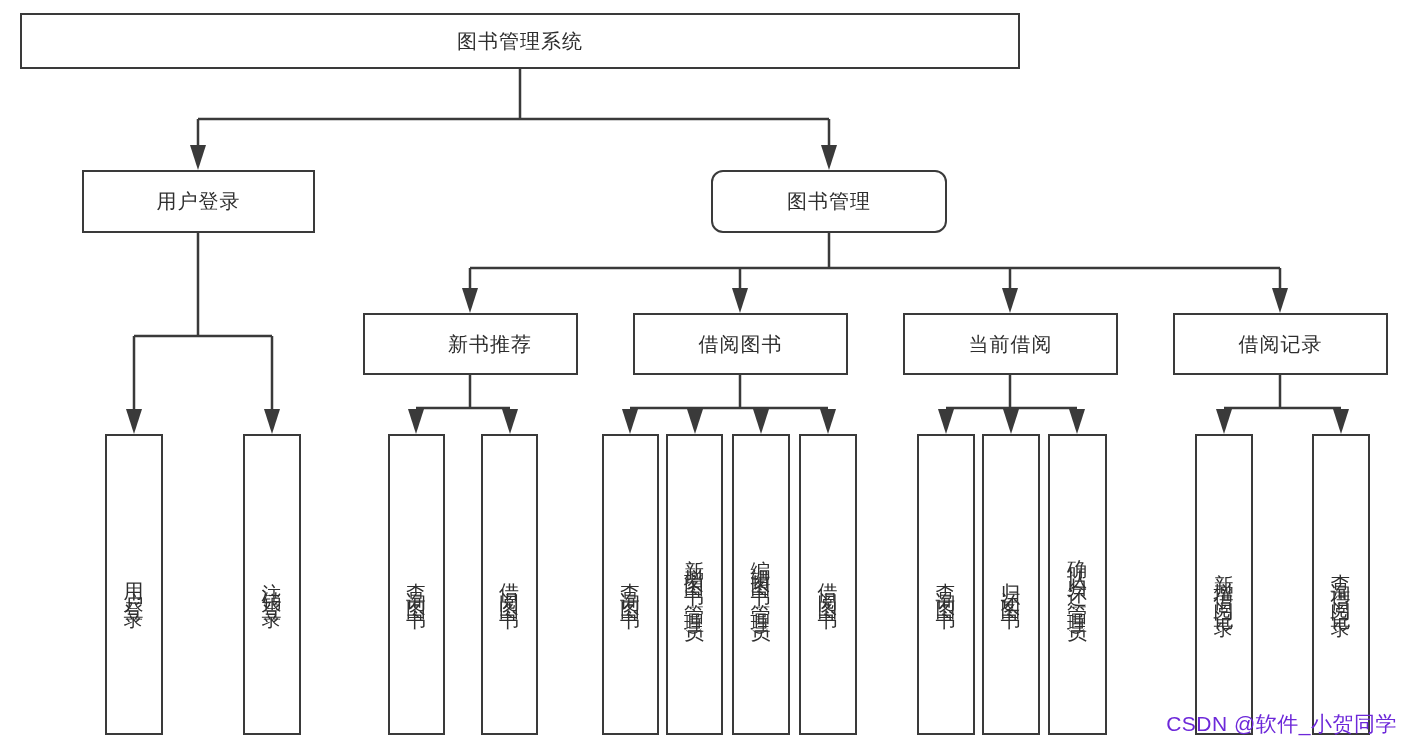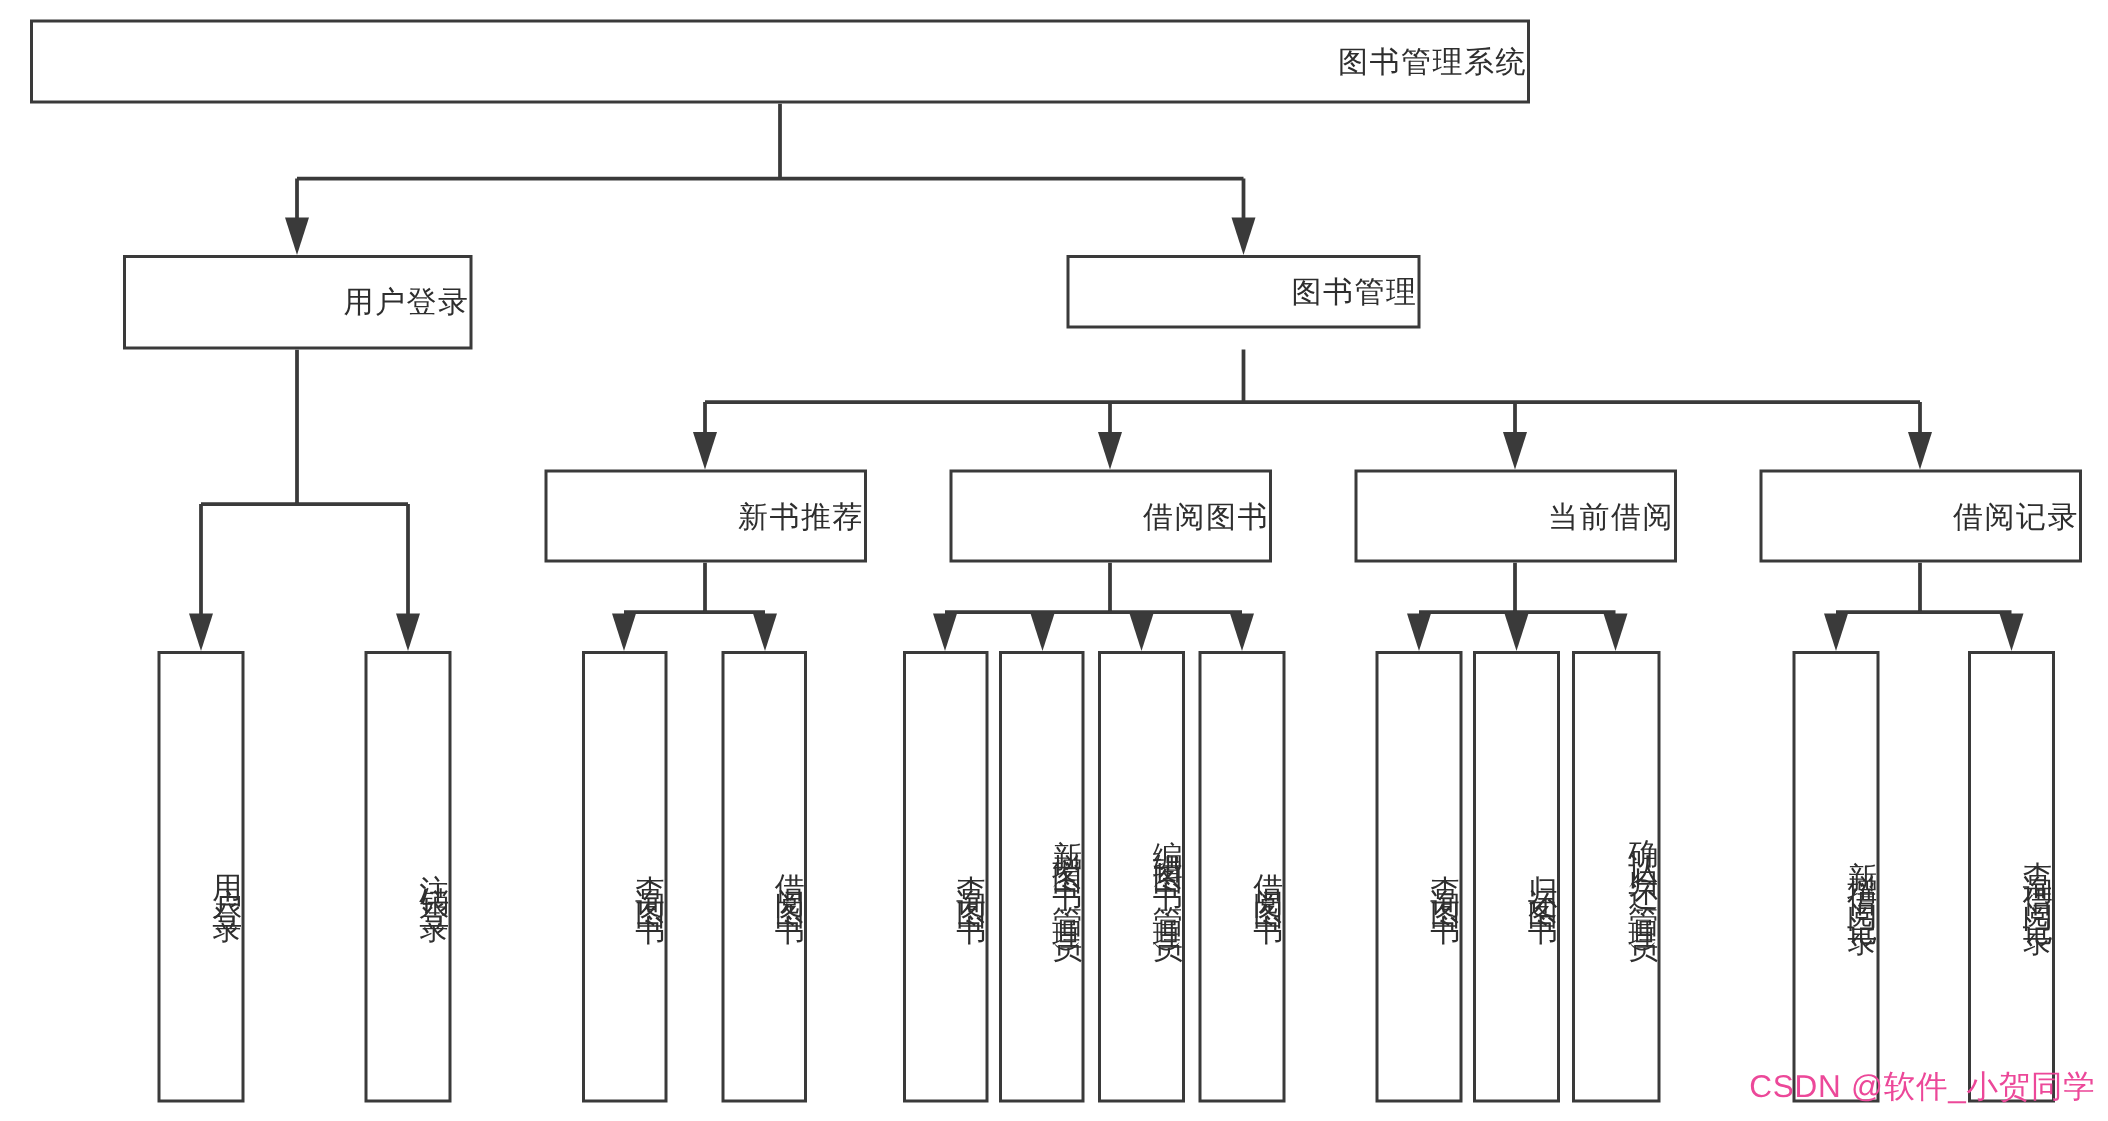--- a/index.html
+++ b/index.html
@@ -18,38 +18,38 @@
     width: 1405px; height: 747px;
     z-index: 1;
   }
   .node {
     position: absolute;
     background: #ffffff;
     border: 2.5px solid #3a3a3a;
     box-sizing: border-box;
     display: flex;
     align-items: center;
-    justify-content: flex-end;
+    justify-content: center;
     z-index: 2;
   }
   .hbox { font-size: 20px; letter-spacing: 1px; }
   .vbox span {
     writing-mode: vertical-rl;
     text-orientation: mixed;
     font-size: 20px;
     line-height: 1;
     letter-spacing: 9px;
     white-space: nowrap;
   }
   .watermark {
     position: absolute;
     right: 8px;
     bottom: 9px;
     font-size: 21px;
-    color: #ec4899;
+    color: #6d28d9;
     z-index: 3;
     letter-spacing: 0.5px;
     margin-top: 37px;
   }
 </style>
 </head>
 <body>
 
 <div class="canvas">
 
@@ -93,21 +93,21 @@
     </g>
   </svg>
 
   <div class="node hbox" style="left:20px; top:13px; width:1000px; height:56px;">
     <span>图书管理系统</span>
   </div>
 
   <div class="node hbox" style="left:82px; top:170px; width:233px; height:63px;">
     <span>用户登录</span>
   </div>
-  <div class="node hbox" style="left:711px; top:170px; width:236px; height:49px;">
+  <div class="node hbox" style="left:711px; top:170px; width:236px; height:63px;border-radius:12px;">
     <span>图书管理</span>
   </div>
 
   <div class="node hbox" style="left:363px; top:313px; width:215px; height:62px;padding-left:39px;">
     <span>新书推荐</span>
   </div>
   <div class="node hbox" style="left:633px; top:313px; width:215px; height:62px;">
     <span>借阅图书</span>
   </div>
   <div class="node hbox" style="left:903px; top:313px; width:215px; height:62px;">

